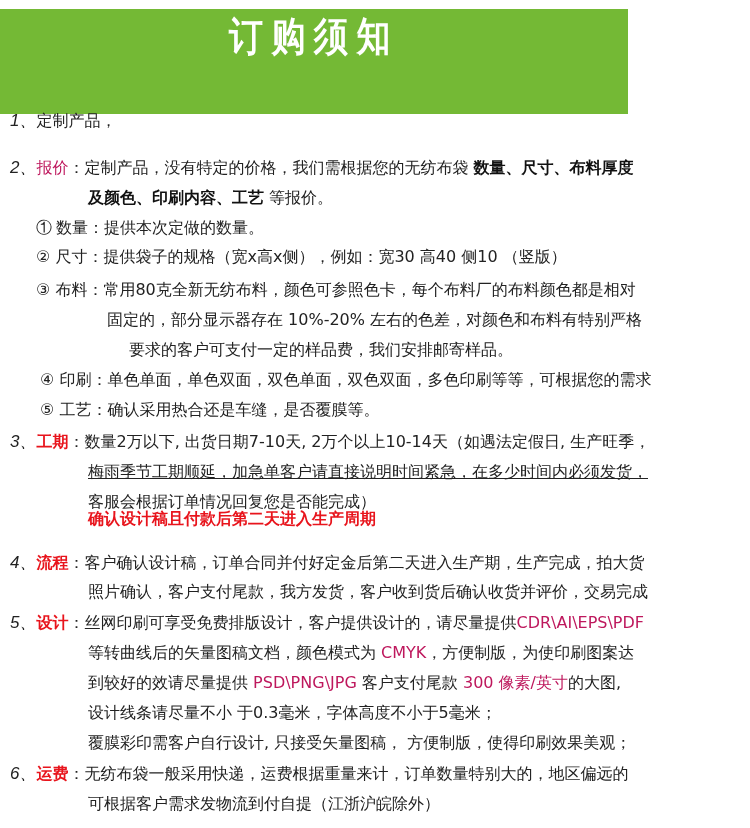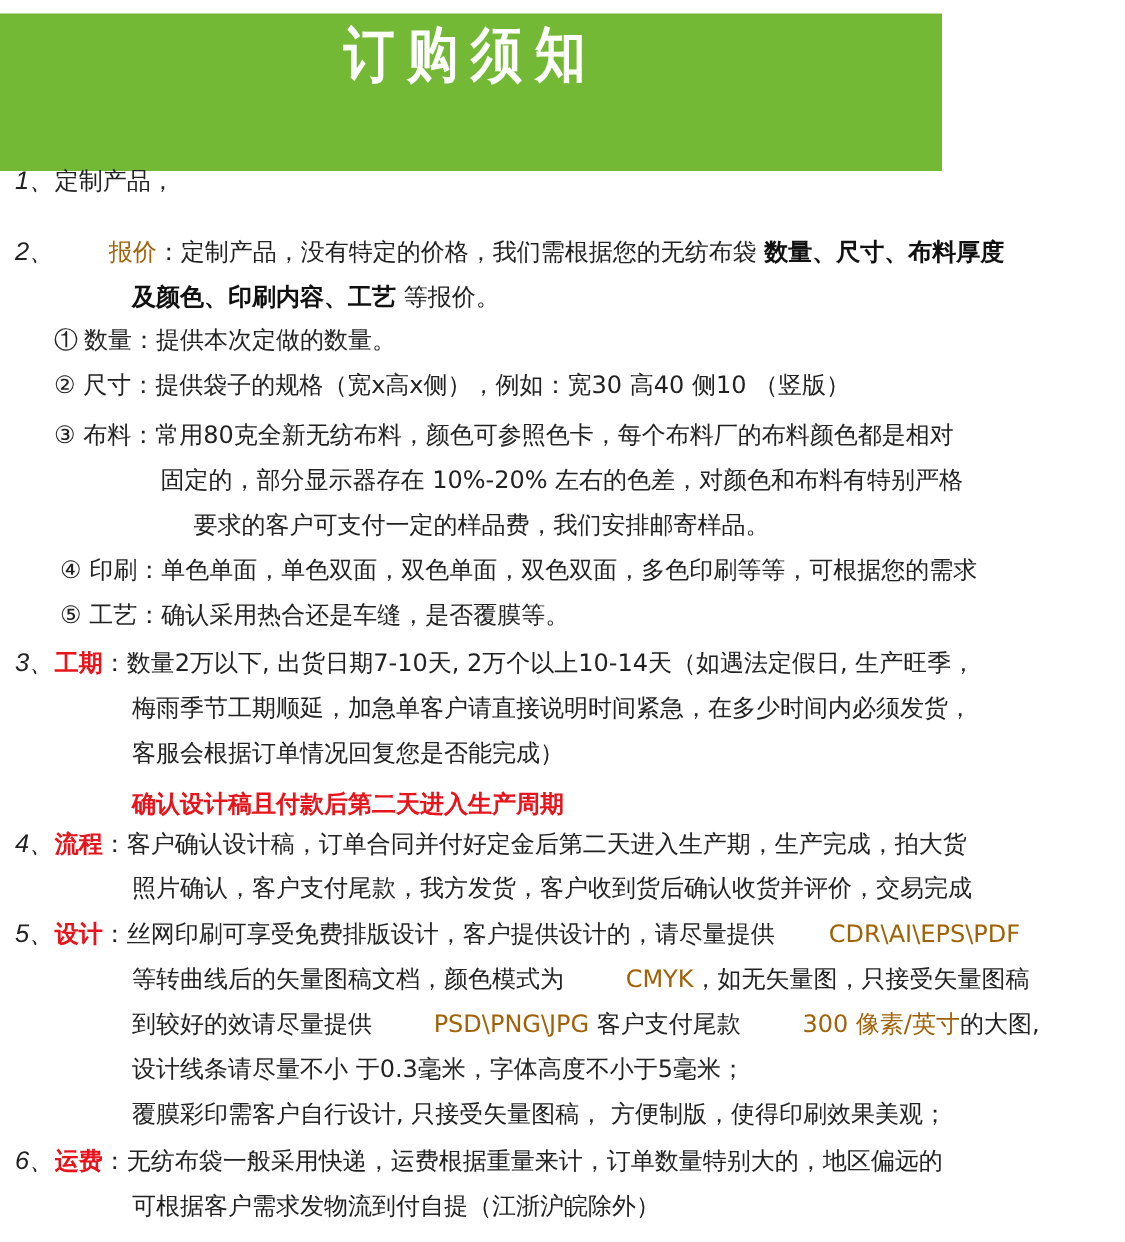--- a/index.html
+++ b/index.html
@@ -11,21 +11,21 @@
   }
   .banner-title {
     color: #ffffff; font-size: 40px; letter-spacing: 10px; font-weight: bold;
     font-family: "DejaVu Sans", sans-serif; transform: scaleX(0.85);
   }
   .line {
     position: absolute; font-size: 16px; line-height: 20px; white-space: nowrap;
     color: #222222;
   }
   .num { font-style: italic; font-family: "Liberation Sans", sans-serif; font-size: 17px; }
-  .red { color: #a16207; margin-left: 36px; }
+  .red { color: #be185d; }
   .redb { color: #e8141c; font-weight: bold; }
   .b { font-weight: bold; color: #111; }
 </style>
 </head>
 <body>
 
 <div class="banner">
   <div class="banner-title">订购须知</div>
 </div>
 
@@ -58,34 +58,34 @@
 <div class="line" style="left:40px; top:370px;">
   <span>④</span> <span>印刷</span><span>：单色单面，单色双面，双色单面，双色双面，多色印刷等等，可根据您的需求</span>
 </div>
 <div class="line" style="left:40px; top:400px;">
   <span>⑤</span> <span>工艺</span><span>：确认采用热合还是车缝，是否覆膜等。</span>
 </div>
 
 <div class="line" style="left:10px; top:432px;">
   <span class="num">3、</span><span class="redb">工期</span><span>：数量2万以下, 出货日期7-10天, 2万个以上10-14天（如遇法定假日, 生产旺季，</span>
 </div>
-<div class="line" style="left:88px; top:462px;"><span>梅雨季节工期顺延，加急单客户请直接说明时间紧急，在多少时间内必须发货，</span></div>
+<div class="line" style="left:88px; top:462px;text-decoration:underline;"><span>梅雨季节工期顺延，加急单客户请直接说明时间紧急，在多少时间内必须发货，</span></div>
 <div class="line" style="left:88px; top:492px;"><span>客服会根据订单情况回复您是否能完成）</span></div>
-<div class="line" style="left:88px; top:526px;"><span class="redb">确认设计稿且付款后第二天进入生产周期</span></div>
+<div class="line" style="left:88px; top:509px;"><span class="redb">确认设计稿且付款后第二天进入生产周期</span></div>
 
 <div class="line" style="left:10px; top:553px;">
   <span class="num">4、</span><span class="redb">流程</span><span>：客户确认设计稿，订单合同并付好定金后第二天进入生产期，生产完成，拍大货</span>
 </div>
 <div class="line" style="left:88px; top:582px;"><span>照片确认，客户支付尾款，我方发货，客户收到货后确认收货并评价，交易完成</span></div>
 
 <div class="line" style="left:10px; top:613px;">
   <span class="num">5、</span><span class="redb">设计</span><span>：丝网印刷可享受免费排版设计，客户提供设计的，请尽量提供</span><span class="red">CDR\AI\EPS\PDF</span>
 </div>
 <div class="line" style="left:88px; top:643px;">
-  <span>等转曲线后的矢量图稿文档，颜色模式为 </span><span class="red">CMYK</span><span>，如无矢量图，只接受矢量图稿</span>
+  <span>等转曲线后的矢量图稿文档，颜色模式为 </span><span class="red">CMYK</span><span>，方便制版，为使印刷图案达</span>
 </div>
 <div class="line" style="left:88px; top:673px;">
   <span>到较好的效请尽量提供 </span><span class="red">PSD\PNG\JPG</span><span> 客户支付尾款 </span><span class="red">300 像素/英寸</span><span>的大图,</span>
 </div>
 <div class="line" style="left:88px; top:703px;"><span>设计线条请尽量不小 于0.3毫米，字体高度不小于5毫米；</span></div>
 <div class="line" style="left:88px; top:733px;"><span>覆膜彩印需客户自行设计, 只接受矢量图稿， 方便制版，使得印刷效果美观；</span></div>
 
 <div class="line" style="left:10px; top:764px;">
   <span class="num">6、</span><span class="redb">运费</span><span>：无纺布袋一般采用快递，运费根据重量来计，订单数量特别大的，地区偏远的</span>
 </div>

